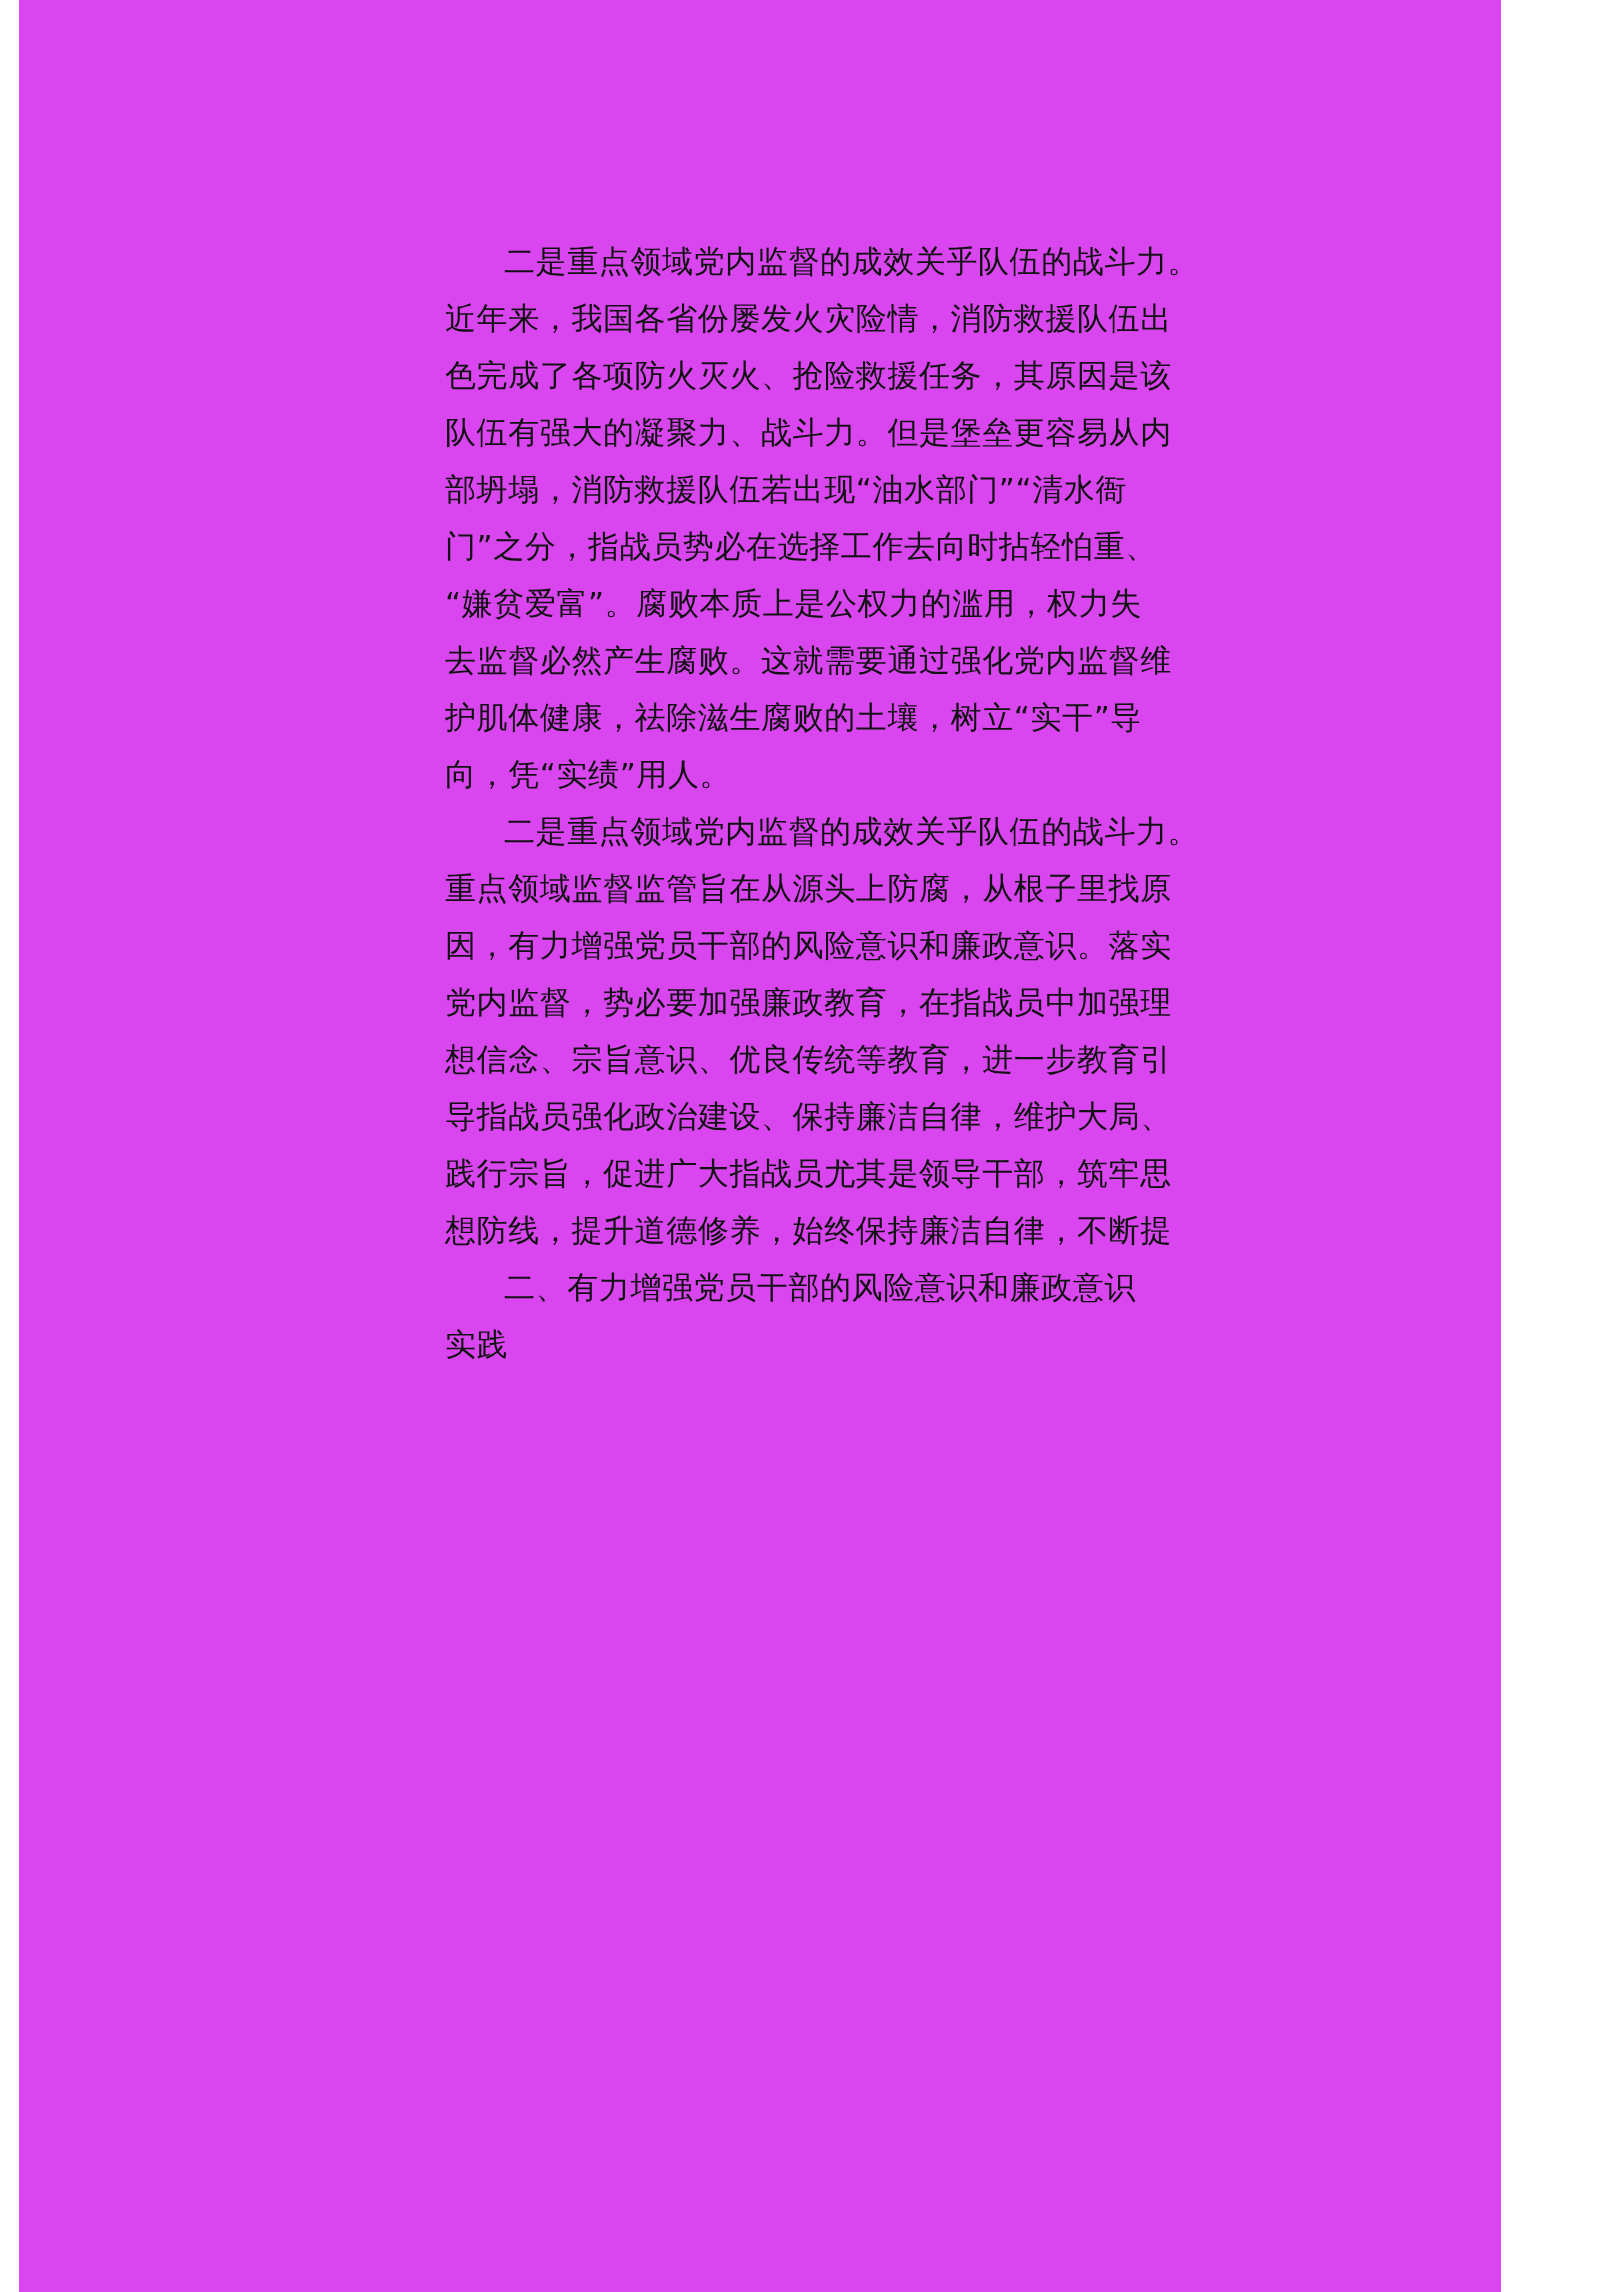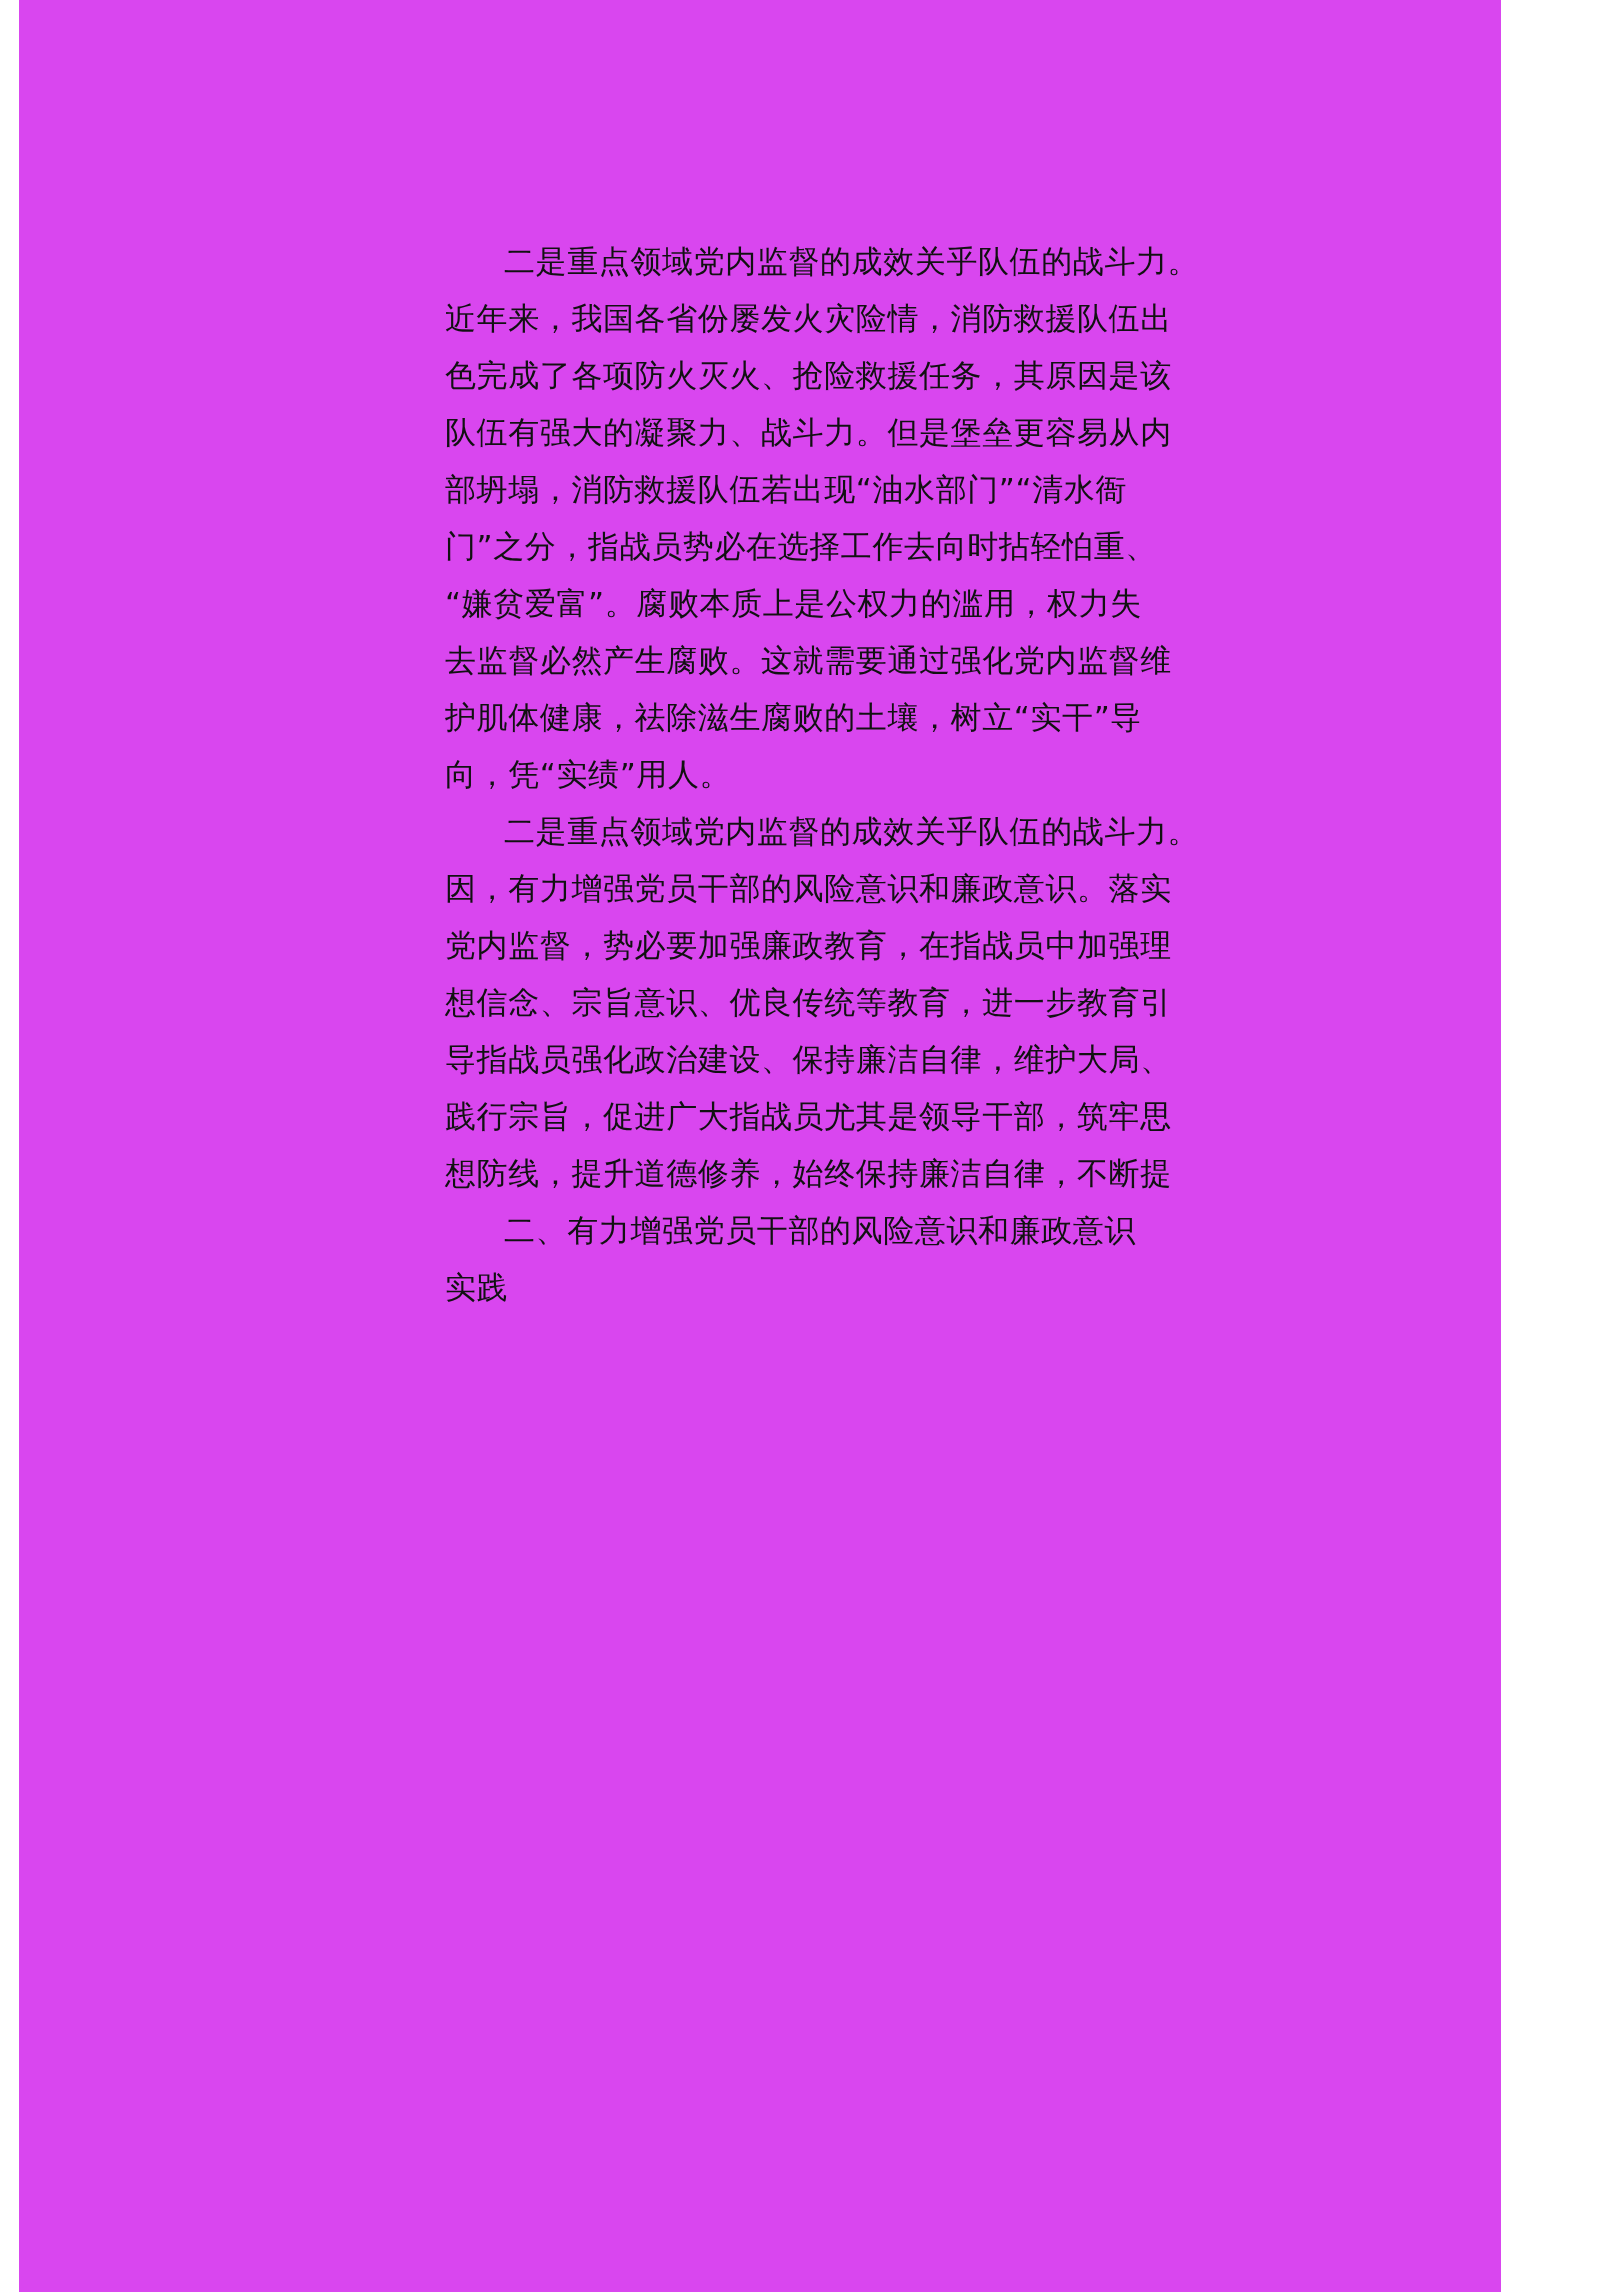--- a/index.html
+++ b/index.html
@@ -31,20 +31,21 @@
       <div class="line">部坍塌，消防救援队伍若出现“油水部门”“清水衙</div>
       <div class="line">门”之分，指战员势必在选择工作去向时拈轻怕重、</div>
       <div class="line">“嫌贫爱富”。腐败本质上是公权力的滥用，权力失</div>
       <div class="line">去监督必然产生腐败。这就需要通过强化党内监督维</div>
       <div class="line">护肌体健康，祛除滋生腐败的土壤，树立“实干”导</div>
       <div class="line">向，凭“实绩”用人。</div>
     </div>
 
     <div>
       <div class="line indent">二是重点领域党内监督的成效关乎队伍的战斗力。</div>
+      <div class="line">重点领域监督监管旨在从源头上防腐，从根子里找原</div>
       <div class="line">因，有力增强党员干部的风险意识和廉政意识。落实</div>
       <div class="line">党内监督，势必要加强廉政教育，在指战员中加强理</div>
       <div class="line">想信念、宗旨意识、优良传统等教育，进一步教育引</div>
       <div class="line">导指战员强化政治建设、保持廉洁自律，维护大局、</div>
       <div class="line">践行宗旨，促进广大指战员尤其是领导干部，筑牢思</div>
       <div class="line">想防线，提升道德修养，始终保持廉洁自律，不断提</div>
     </div>
 
     <div>
       <div class="line indent">二、有力增强党员干部的风险意识和廉政意识</div>

